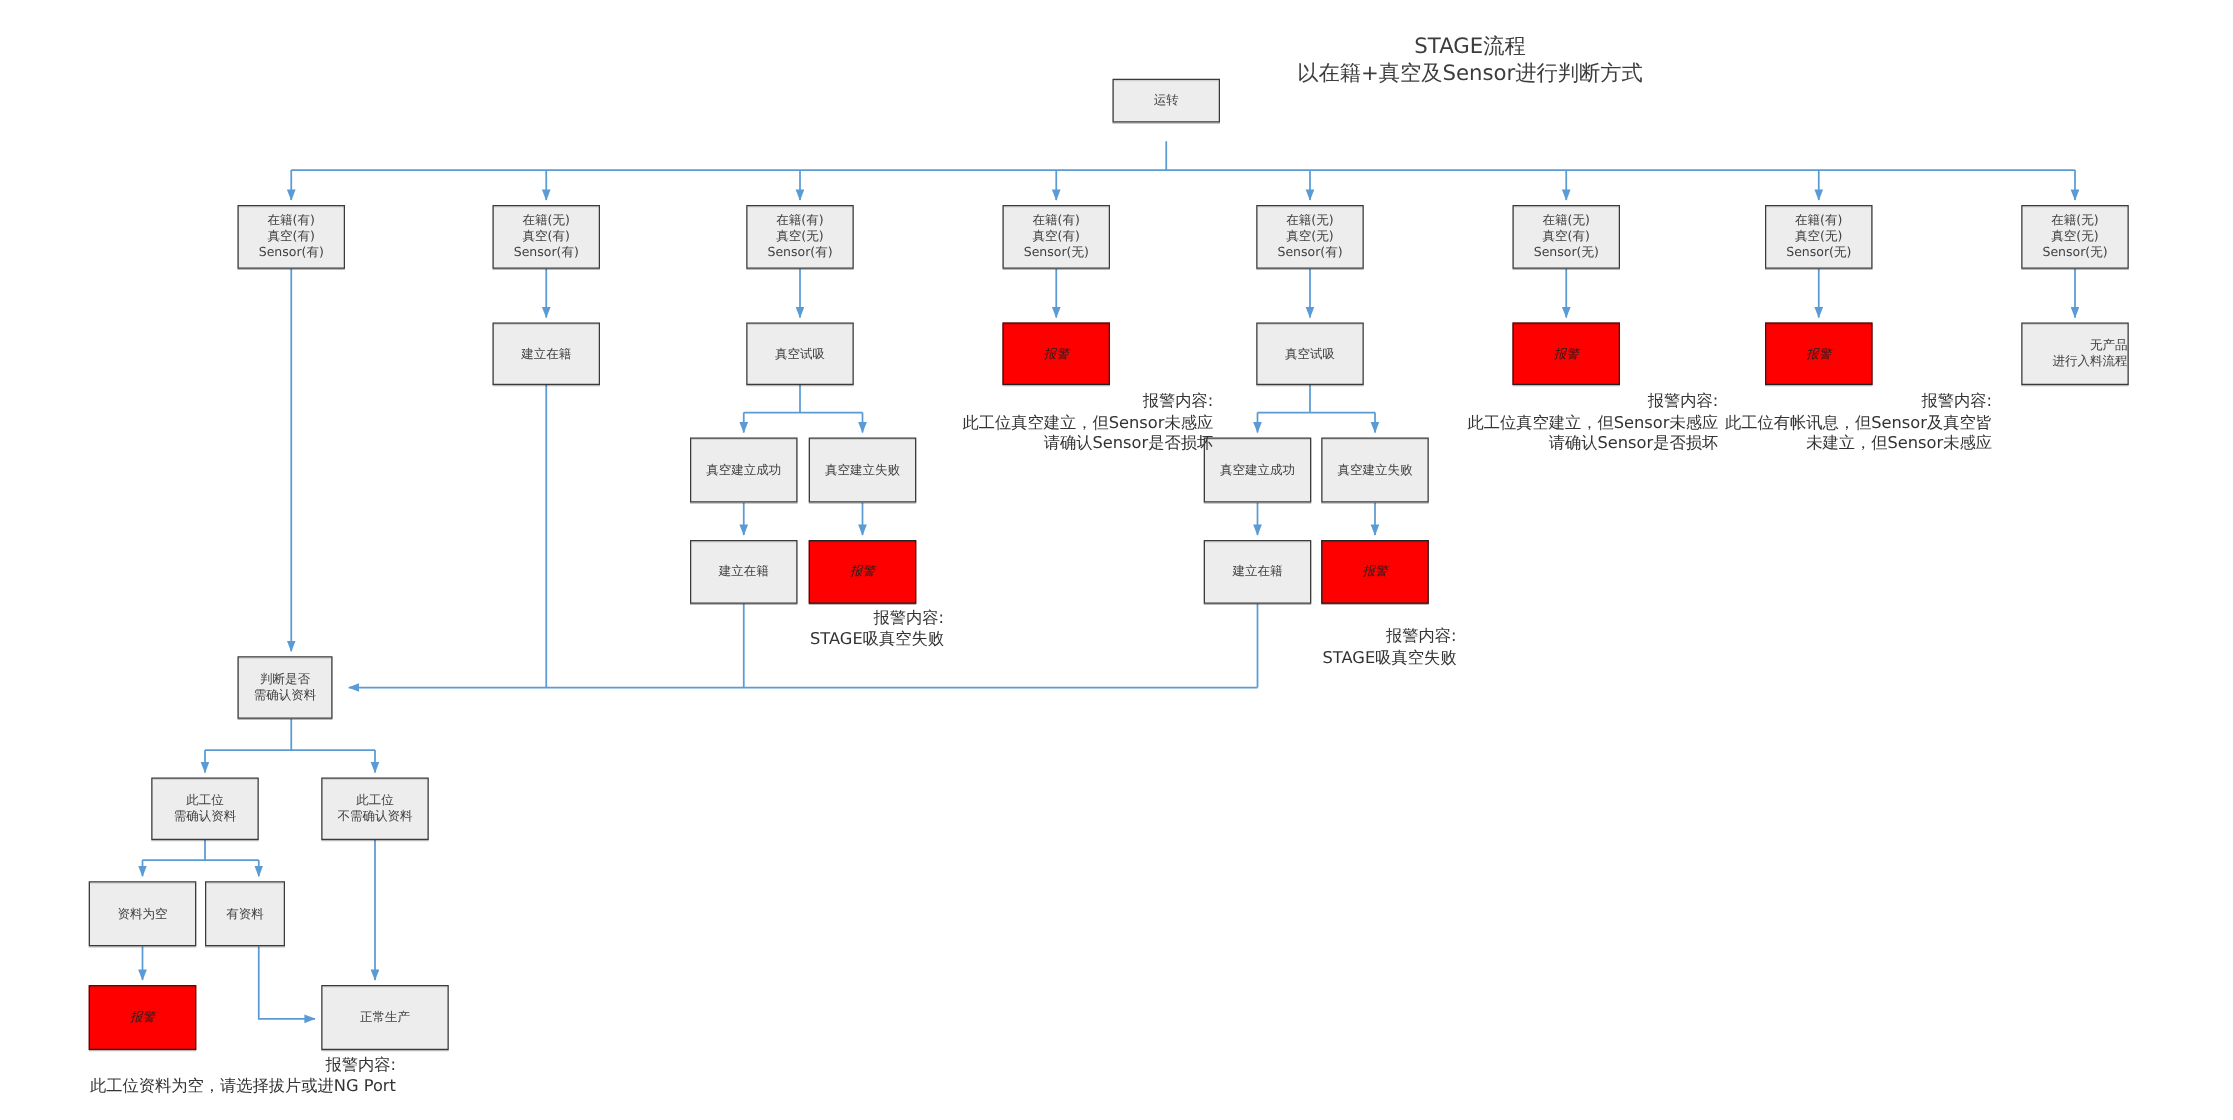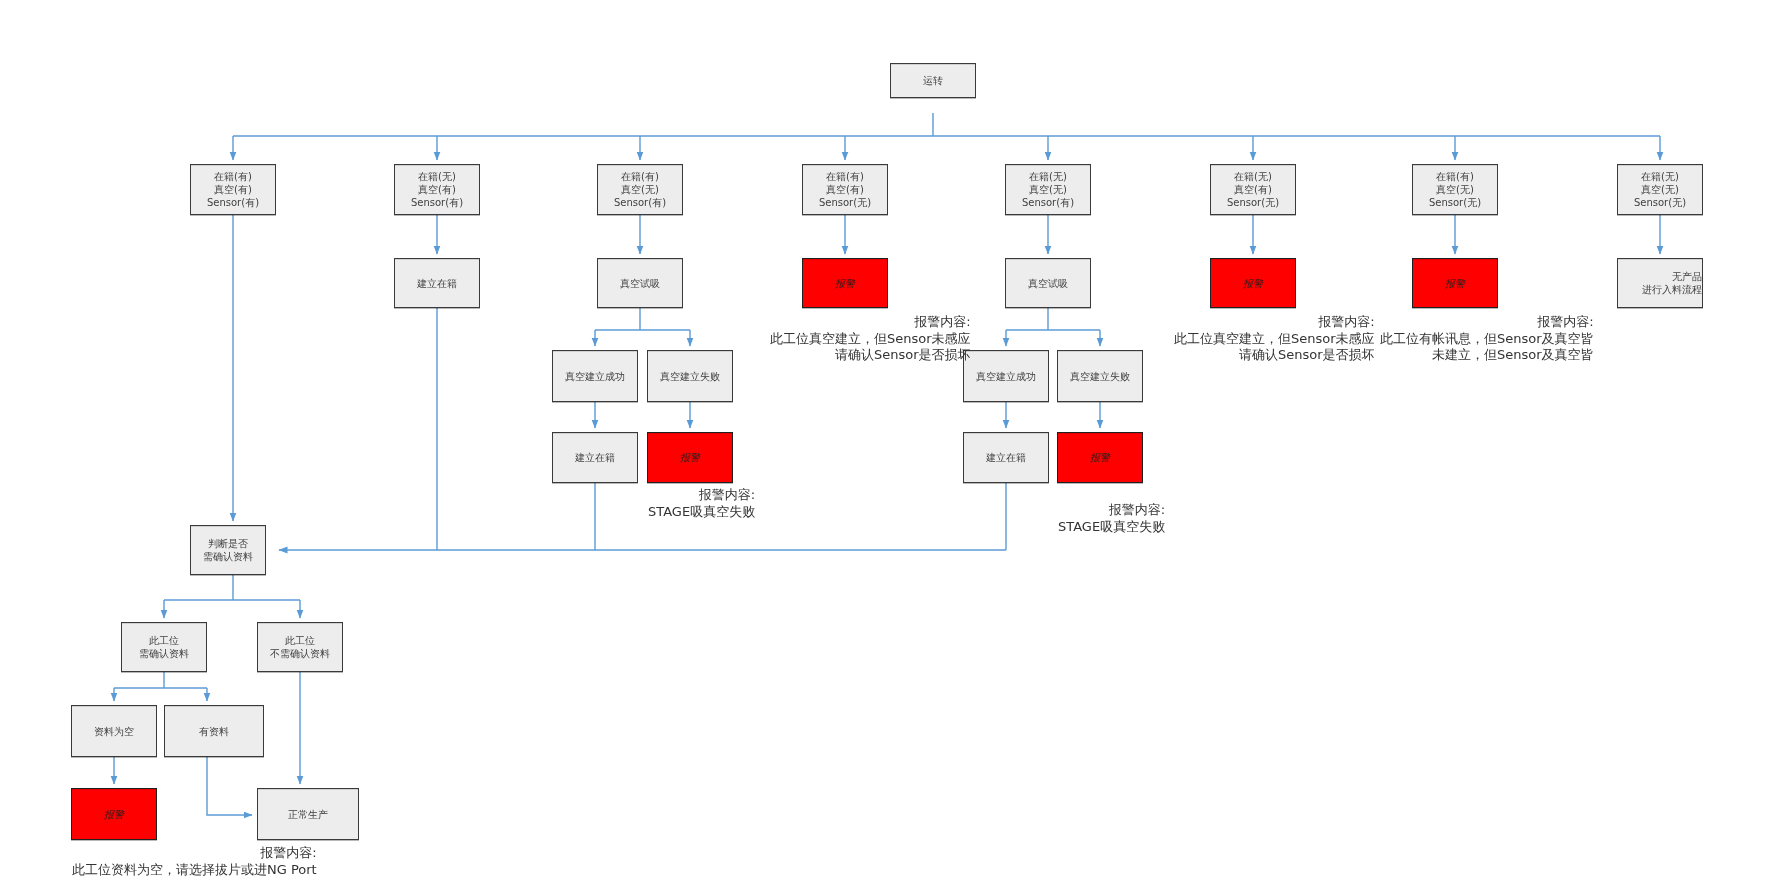--- a/index.html
+++ b/index.html
@@ -107,20 +107,24 @@
         <polyline points="164,672 164,688" class="edge"></polyline>
         <polyline points="114,688 207,688" class="edge"></polyline>
         <polyline points="114,688 114,701" class="edge" marker-end="url(#arrow)"></polyline>
         <polyline points="207,688 207,701" class="edge" marker-end="url(#arrow)"></polyline>
         <polyline points="114,757 114,784" class="edge" marker-end="url(#arrow)"></polyline>
         <polyline points="207,757 207,815 252,815" class="edge" marker-end="url(#arrow)"></polyline>
         <polyline points="300,672 300,784" class="edge" marker-end="url(#arrow)"></polyline>
       </g>
   </svg>
 
+  <div class="page-title" style="left: 1176px; top: 26px;">
+    <div>STAGE流程</div>
+    <div>以在籍+真空及Sensor进行判断方式</div>
+  </div>
 
   <div id="node-layer">
       <div class="flow-node" style="left: 890px; top: 63px; width: 86px; height: 35px;">
         <div>运转</div>
       </div>
       <div class="flow-node" style="left: 190px; top: 164px; width: 86px; height: 51px;">
         <div>在籍(有)</div>
         <div>真空(有)</div>
         <div>Sensor(有)</div>
       </div>
@@ -213,21 +217,21 @@
         <div>此工位</div>
         <div>需确认资料</div>
       </div>
       <div class="flow-node" style="left: 257px; top: 622px; width: 86px; height: 50px;">
         <div>此工位</div>
         <div>不需确认资料</div>
       </div>
       <div class="flow-node" style="left: 71px; top: 705px; width: 86px; height: 52px;">
         <div>资料为空</div>
       </div>
-      <div class="flow-node" style="left: 164px; top: 705px; width: 100px; height: 52px;">
+      <div class="flow-node" style="left: 164px; top: 705px; width: 64px; height: 52px;">
         <div>有资料</div>
       </div>
       <div class="flow-node alarm" style="left: 71px; top: 788px; width: 86px; height: 52px;">
         <div>报警</div>
       </div>
       <div class="flow-node" style="left: 257px; top: 788px; width: 102px; height: 52px;">
         <div>正常生产</div>
       </div>
     </div>
   <div id="annotation-layer">
@@ -237,21 +241,21 @@
         <div>请确认Sensor是否损坏</div>
       </div>
       <div class="annotation" style="left: 1174px; top: 314px;">
         <div>报警内容:</div>
         <div>此工位真空建立，但Sensor未感应</div>
         <div>请确认Sensor是否损坏</div>
       </div>
       <div class="annotation" style="left: 1380px; top: 314px;">
         <div>报警内容:</div>
         <div>此工位有帐讯息，但Sensor及真空皆</div>
-        <div>未建立，但Sensor及真空皆</div>
+        <div>未建立，但Sensor未感应</div>
       </div>
       <div class="annotation" style="left: 648px; top: 487px;">
         <div>报警内容:</div>
         <div>STAGE吸真空失败</div>
       </div>
       <div class="annotation" style="left: 1058px; top: 502px;">
         <div>报警内容:</div>
         <div>STAGE吸真空失败</div>
       </div>
       <div class="annotation" style="left: 72px; top: 845px;">

